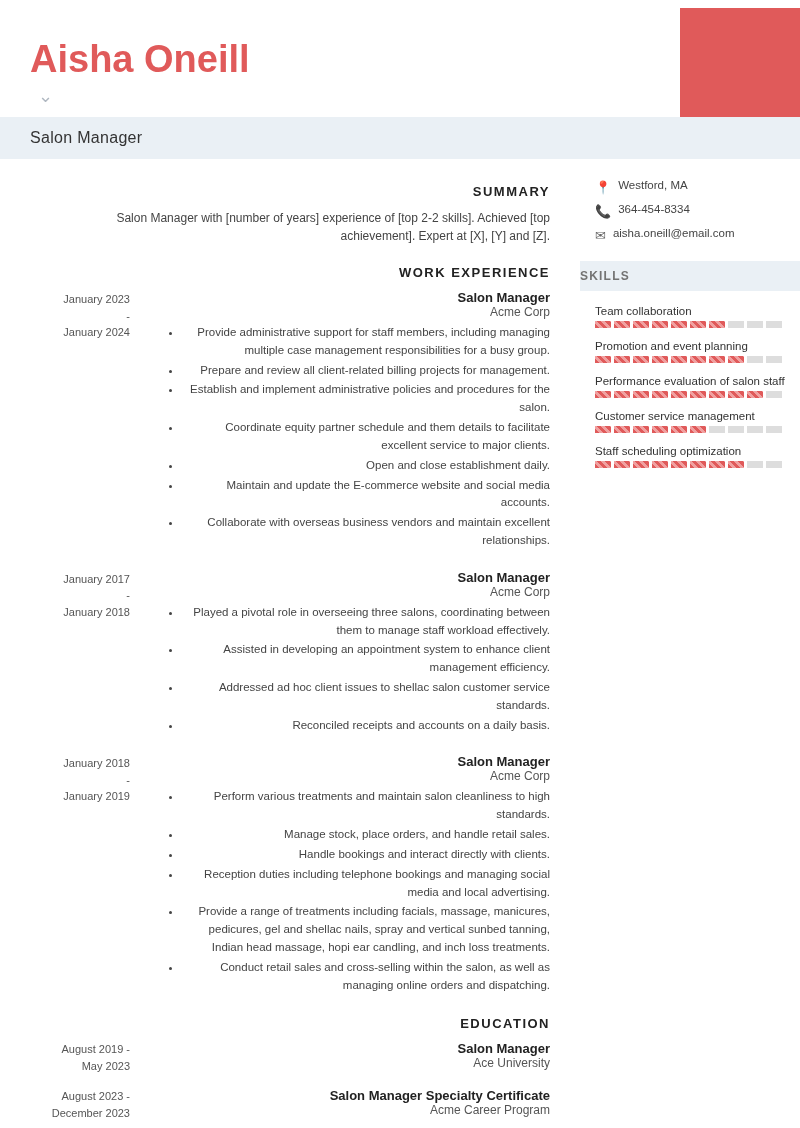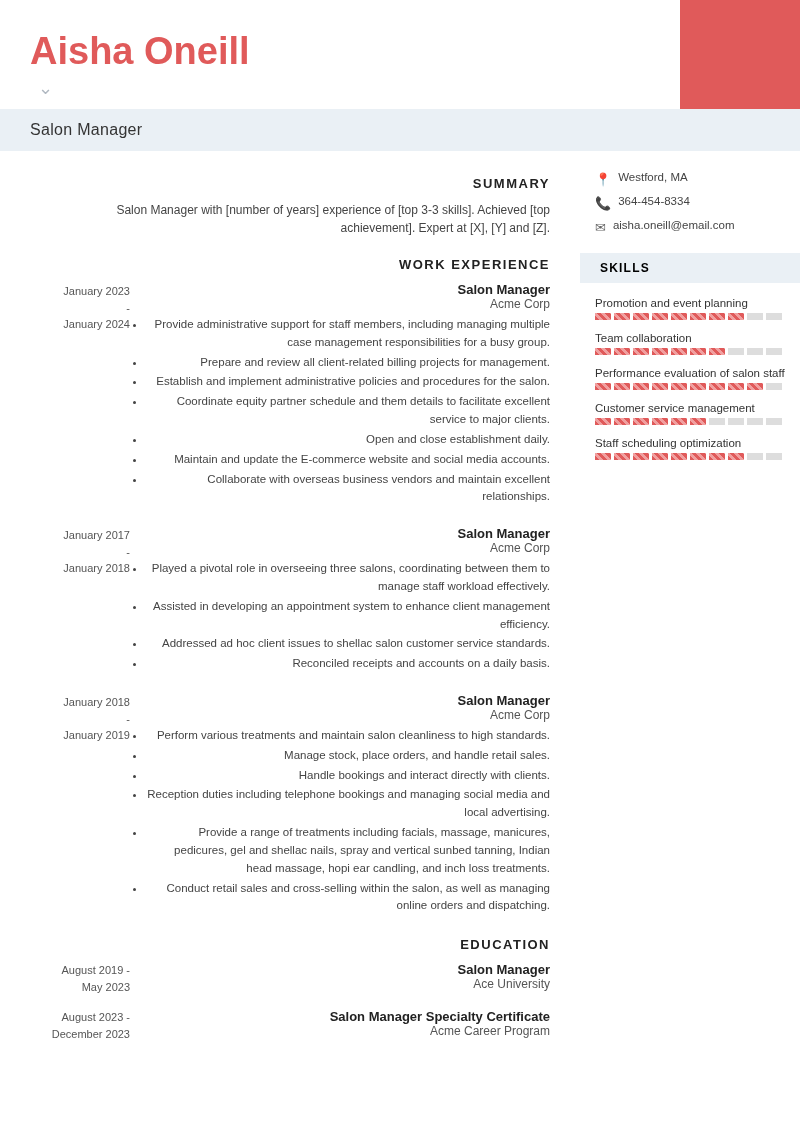--- a/index.html
+++ b/index.html
@@ -19,20 +19,21 @@
       flex-direction: column;
     }
 
     
     .header {
       display: flex;
       align-items: stretch;
       background: #fff;
       padding: 0;
       position: relative;
+      margin-top: 8px;
     }
     .header-left {
       flex: 1;
       padding: 30px 30px 10px 30px;
     }
     .header-name {
       font-size: 38px;
       color: #e05a5a;
       font-weight: bold;
       margin-bottom: 4px;
@@ -100,20 +101,21 @@
       font-size: 12px;
       color: #444;
       line-height: 1.5;
       margin-bottom: 18px;
     }
 
     
     .work-entry {
       display: flex;
       margin-bottom: 18px;
+      gap: 36px;
     }
     .work-dates {
       width: 90px;
       min-width: 90px;
       font-size: 11px;
       color: #555;
       padding-top: 1px;
       line-height: 1.5;
     }
     .work-details {
@@ -181,26 +183,26 @@
     .contact-icon {
       color: #666;
       font-size: 13px;
       margin-top: 1px;
       flex-shrink: 0;
     }
 
     
     .skills-section-header {
       background: #eaf0f5;
-      padding: 8px 20px;
+      padding: 8px 0;
       font-size: 12px;
       font-weight: bold;
       letter-spacing: 1.2px;
       text-transform: uppercase;
-      color: #000000;
+      color: #737373;
       margin: 0 -15px 14px -15px;
     }
 
     .skill-item {
       margin-bottom: 12px;
     }
     .skill-name {
       font-size: 11.5px;
       color: #333;
       margin-bottom: 4px;
@@ -244,21 +246,21 @@
 
   <div class="title-bar">
     <span>Salon Manager</span>
   </div>
 
   <div class="main-content">
 
     <div class="left-col">
 
       <div class="section-title">SUMMARY</div>
-      <div class="summary-text">Salon Manager with [number of years] experience of [top 3-3 skills]. Achieved [top achievement]. Expert at [X], [Y] and [Z].</div>
+      <div class="summary-text">Salon Manager with [number of years] experience of [top 2-2 skills]. Achieved [top achievement]. Expert at [X], [Y] and [Z].</div>
 
       <div class="section-title">WORK EXPERIENCE</div>
 
       <div class="work-entry">
         <div class="work-dates">
           <span>January 2023</span><br>
           <span>-</span><br>
           <span>January 2024</span>
         </div>
         <div class="work-details">
@@ -354,45 +356,45 @@
         <div class="contact-item">
           <span class="contact-icon">✉</span>
           <span>aisha.oneill@email.com</span>
         </div>
       </div>
 
       <div class="skills-section-header">SKILLS</div>
 
       <div id="skills-container">
           <div class="skill-item">
-            <div class="skill-name">Promotion and event planning</div>
+            <div class="skill-name">Team collaboration</div>
             <div class="skill-bar">
               <div class="skill-segment filled"></div>
               <div class="skill-segment filled"></div>
               <div class="skill-segment filled"></div>
               <div class="skill-segment filled"></div>
               <div class="skill-segment filled"></div>
               <div class="skill-segment filled"></div>
               <div class="skill-segment filled"></div>
-              <div class="skill-segment filled"></div>
+              <div class="skill-segment empty"></div>
               <div class="skill-segment empty"></div>
               <div class="skill-segment empty"></div>
             </div>
           </div>
           <div class="skill-item">
-            <div class="skill-name">Team collaboration</div>
+            <div class="skill-name">Promotion and event planning</div>
             <div class="skill-bar">
               <div class="skill-segment filled"></div>
               <div class="skill-segment filled"></div>
               <div class="skill-segment filled"></div>
               <div class="skill-segment filled"></div>
               <div class="skill-segment filled"></div>
               <div class="skill-segment filled"></div>
               <div class="skill-segment filled"></div>
-              <div class="skill-segment empty"></div>
+              <div class="skill-segment filled"></div>
               <div class="skill-segment empty"></div>
               <div class="skill-segment empty"></div>
             </div>
           </div>
           <div class="skill-item">
             <div class="skill-name">Performance evaluation of salon staff</div>
             <div class="skill-bar">
               <div class="skill-segment filled"></div>
               <div class="skill-segment filled"></div>
               <div class="skill-segment filled"></div>

